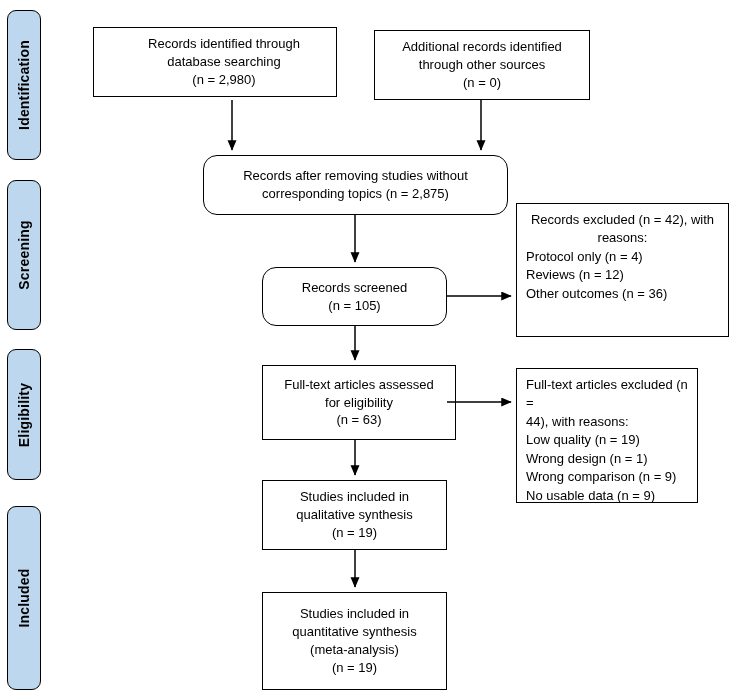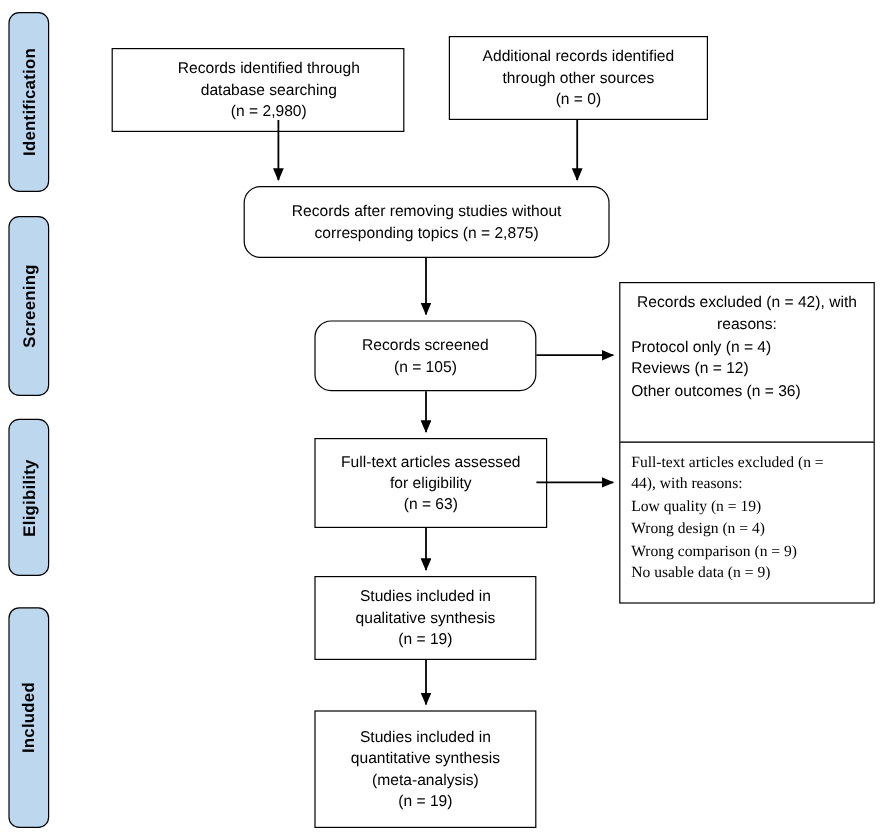--- a/index.html
+++ b/index.html
@@ -45,27 +45,27 @@
     border: 1.5px solid #000;
     display: flex;
     align-items: center;
     justify-content: center;
     text-align: center;
     font-size: 13px;
     line-height: 1.38;
     white-space: pre-line;
     padding: 3px 4px;
   }
-  #box-identified     { left: 93px;  top: 40px;  width: 244px; height: 70px; padding-left: 22px; }
+  #box-identified     { left: 93px;  top: 27px;  width: 244px; height: 70px; padding-left: 22px; }
   #box-additional     { left: 374px; top: 30px;  width: 216px; height: 70px; }
   #box-removed        { left: 203px; top: 155px; width: 305px; height: 60px; border-radius: 14px; }
   #box-screened       { left: 262px; top: 267px; width: 185px; height: 59px; border-radius: 14px; }
-  #box-excl-records   { left: 516px; top: 203px; width: 213px; height: 134px; margin-top: 32px; }
+  #box-excl-records   { left: 516px; top: 203px; width: 213px; height: 134px; }
   #box-fulltext       { left: 262px; top: 365px; width: 194px; height: 75px; }
-  #box-excl-fulltext  { left: 516px; top: 368px; width: 213px; height: 135px; font-family: Liberation Serif, serif; }
+  #box-excl-fulltext  { left: 516px; top: 368px; width: 182px; height: 135px; }
   #box-qualitative    { left: 262px; top: 480px; width: 185px; height: 70px; }
   #box-quantitative   { left: 262px; top: 592px; width: 185px; height: 98px; }
 
   .excl {
     flex-direction: column;
     align-items: stretch;
     justify-content: flex-start;
     text-align: left;
     padding: 7px 9px;
     line-height: 1.42;
@@ -121,21 +121,21 @@
   </div>
 
   <div class="box" id="box-fulltext">Full-text articles assessed
 for eligibility
 (n = 63)</div>
 
   <div class="box excl" id="box-excl-fulltext">
     <div class="hdr-left">Full-text articles excluded (n =
 44), with reasons:</div>
     <div>Low quality (n = 19)</div>
-    <div>Wrong design (n = 4)</div>
+    <div>Wrong design (n = 1)</div>
     <div>Wrong comparison (n = 9)</div>
     <div>No usable data (n = 9)</div>
   </div>
 
   <div class="box" id="box-qualitative">Studies included in
 qualitative synthesis
 (n = 19)</div>
 
   <div class="box" id="box-quantitative">Studies included in
 quantitative synthesis

